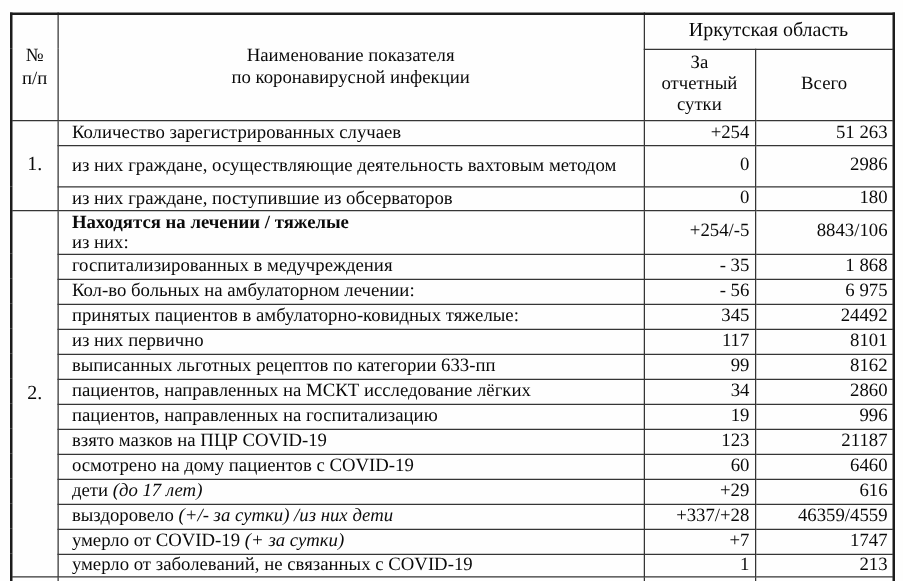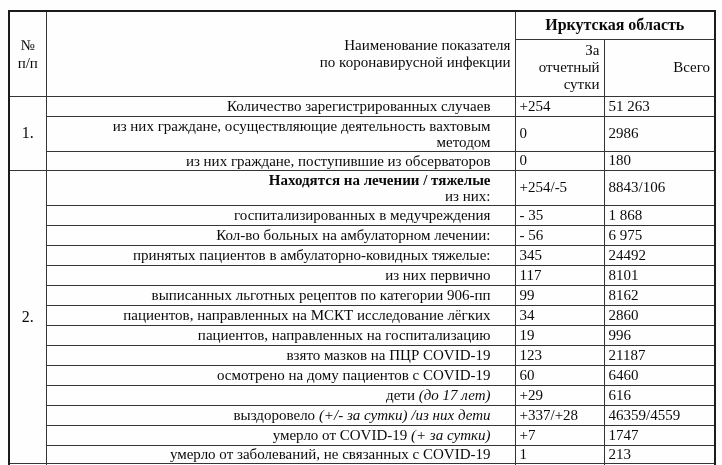--- a/index.html
+++ b/index.html
@@ -16,26 +16,26 @@
     border-collapse: collapse; table-layout: fixed;
     border: 2px solid #1c1c1c;
   }
   .report th, .report td {
     border: 1px solid #353535;
     padding: 0 4px;
     font-size: 15px; font-weight: normal;
     overflow: hidden;
     vertical-align: middle;
   }
-  th.region { font-weight: bold; font-size: 16px; height: 27px; }
-  th.head { text-align: right; white-space: pre-line; line-height: 17px; height: 56px; }
+  th.region { font-weight: normal; font-size: 16px; height: 27px; }
+  th.head { text-align: center; white-space: pre-line; line-height: 17px; height: 56px; }
   th.numhead { text-align: center; white-space: pre-line; line-height: 18px; }
   td.num { text-align: center; font-size: 16px; }
-  td.label { text-align: right; padding: 1px 24px; line-height: 16px; }
-  td.val { text-align: left; }
+  td.label { text-align: left; padding: 1px 11px; line-height: 16px; }
+  td.val { text-align: right; }
   .b { font-weight: bold; }
   .it { font-style: italic; }
   .justify { text-align: justify; }
   tr.clip td { border-bottom: none; }
 </style>
 </head>
 <body>
 
 <div class="page">
   <table class="report">
@@ -100,21 +100,21 @@
         <td class="label">принятых пациентов в амбулаторно-ковидных тяжелые:</td>
         <td class="val">345</td>
         <td class="val">24492</td>
       </tr>
       <tr style="height:20px">
         <td class="label">из них первично</td>
         <td class="val">117</td>
         <td class="val">8101</td>
       </tr>
       <tr style="height:20px">
-        <td class="label">выписанных льготных рецептов по категории 906-пп</td>
+        <td class="label">выписанных льготных рецептов по категории 633-пп</td>
         <td class="val">99</td>
         <td class="val">8162</td>
       </tr>
       <tr style="height:20px">
         <td class="label">пациентов, направленных на МСКТ исследование лёгких</td>
         <td class="val">34</td>
         <td class="val">2860</td>
       </tr>
       <tr style="height:20px">
         <td class="label">пациентов, направленных на госпитализацию</td>

